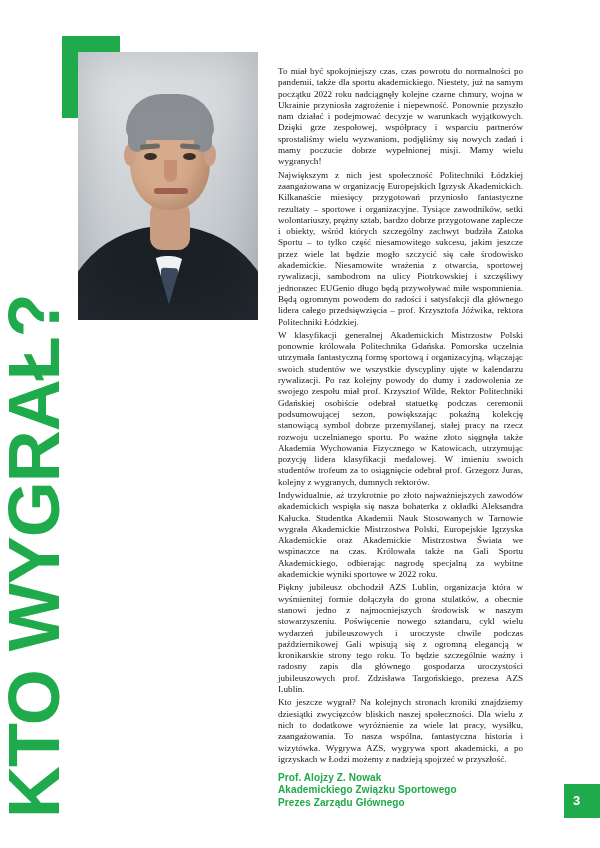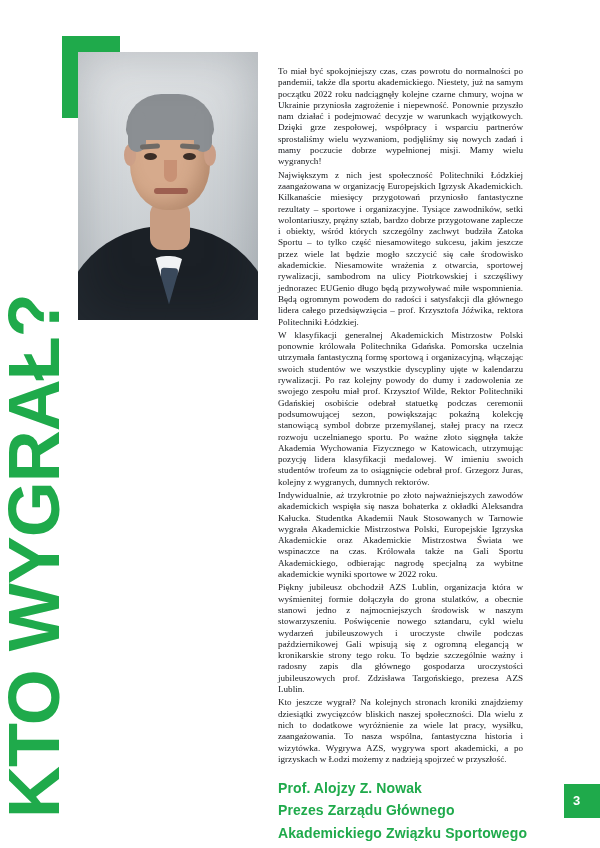--- a/index.html
+++ b/index.html
@@ -275,26 +275,25 @@
   
   .signature {
     position: absolute;
     left: 278px;
     top: 772px;
     width: 250px;
     z-index: 5;
   }
   .signature div {
     font-family: "Liberation Sans", sans-serif;
-    font-size: 14px;
+    font-size: 10px;
     line-height: 12.4px;
     font-weight: bold;
     color: #1faa4b;
     letter-spacing: 0.1px;
-    margin-top: 10px;
   }
 
   
   .page-tab {
     position: absolute;
     right: 0;
     bottom: 30px;
     width: 36px;
     height: 34px;
     background: #1faa4b;
@@ -349,19 +348,19 @@
   <p>To miał być spokojniejszy czas, czas powrotu do normalności po pandemii, także dla sportu akademickiego. Niestety, już na samym początku 2022 roku nadciągnęły kolejne czarne chmury, wojna w Ukrainie przyniosła zagrożenie i niepewność. Ponownie przyszło nam działać i podejmować decyzje w warunkach wyjątkowych. Dzięki grze zespołowej, współpracy i wsparciu partnerów sprostaliśmy wielu wyzwaniom, podjęliśmy się nowych zadań i mamy poczucie dobrze wypełnionej misji. Mamy wielu wygranych!</p>
   <p>Największym z nich jest społeczność Politechniki Łódzkiej zaangażowana w organizację Europejskich Igrzysk Akademickich. Kilkanaście miesięcy przygotowań przyniosło fantastyczne rezultaty – sportowe i organizacyjne. Tysiące zawodników, setki wolontariuszy, prężny sztab, bardzo dobrze przygotowane zaplecze i obiekty, wśród których szczególny zachwyt budziła Zatoka Sportu – to tylko część niesamowitego sukcesu, jakim jeszcze przez wiele lat będzie mogło szczycić się całe środowisko akademickie. Niesamowite wrażenia z otwarcia, sportowej rywalizacji, sambodrom na ulicy Piotrkowskiej i szczęśliwy jednorazec EUGenio długo będą przywoływać miłe wspomnienia. Będą ogromnym powodem do radości i satysfakcji dla głównego lidera całego przedsięwzięcia – prof. Krzysztofa Jóźwika, rektora Politechniki Łódzkiej.</p>
   <p>W klasyfikacji generalnej Akademickich Mistrzostw Polski ponownie królowała Politechnika Gdańska. Pomorska uczelnia utrzymała fantastyczną formę sportową i organizacyjną, włączając swoich studentów we wszystkie dyscypliny ujęte w kalendarzu rywalizacji. Po raz kolejny powody do dumy i zadowolenia ze swojego zespołu miał prof. Krzysztof Wilde, Rektor Politechniki Gdańskiej osobiście odebrał statuetkę podczas ceremonii podsumowującej sezon, powiększając pokaźną kolekcję stanowiącą symbol dobrze przemyślanej, stałej pracy na rzecz rozwoju uczelnianego sportu. Po ważne złoto sięgnęła także Akademia Wychowania Fizycznego w Katowicach, utrzymując pozycję lidera klasyfikacji medalowej. W imieniu swoich studentów trofeum za to osiągnięcie odebrał prof. Grzegorz Juras, kolejny z wygranych, dumnych rektorów.</p>
   <p>Indywidualnie, aż trzykrotnie po złoto najważniejszych zawodów akademickich wspięła się nasza bohaterka z okładki Aleksandra Kałucka. Studentka Akademii Nauk Stosowanych w Tarnowie wygrała Akademickie Mistrzostwa Polski, Europejskie Igrzyska Akademickie oraz Akademickie Mistrzostwa Świata we wspinaczce na czas. Królowała także na Gali Sportu Akademickiego, odbierając nagrodę specjalną za wybitne akademickie wyniki sportowe w 2022 roku.</p>
   <p>Piękny jubileusz obchodził AZS Lublin, organizacja która w wyśmienitej formie dołączyła do grona stulatków, a obecnie stanowi jedno z najmocniejszych środowisk w naszym stowarzyszeniu. Poświęcenie nowego sztandaru, cykl wielu wydarzeń jubileuszowych i uroczyste chwile podczas październikowej Gali wpisują się z ogromną elegancją w kronikarskie strony tego roku. To będzie szczególnie ważny i radosny zapis dla głównego gospodarza uroczystości jubileuszowych prof. Zdzisława Targońskiego, prezesa AZS Lublin.</p>
   <p>Kto jeszcze wygrał? Na kolejnych stronach kroniki znajdziemy dziesiątki zwycięzców bliskich naszej społeczności. Dla wielu z nich to dodatkowe wyróżnienie za wiele lat pracy, wysiłku, zaangażowania. To nasza wspólna, fantastyczna historia i wizytówka. Wygrywa AZS, wygrywa sport akademicki, a po igrzyskach w Łodzi możemy z nadzieją spojrzeć w przyszłość.</p>
 </div>
 
 <div class="signature">
   <div>Prof. Alojzy Z. Nowak</div>
+  <div>Akademickiego Związku Sportowego</div>
   <div>Prezes Zarządu Głównego</div>
-  <div>Akademickiego Związku Sportowego</div>
 </div>
 
 <div class="page-tab">
   <span>3</span>
 </div>
 
 </body></html>

